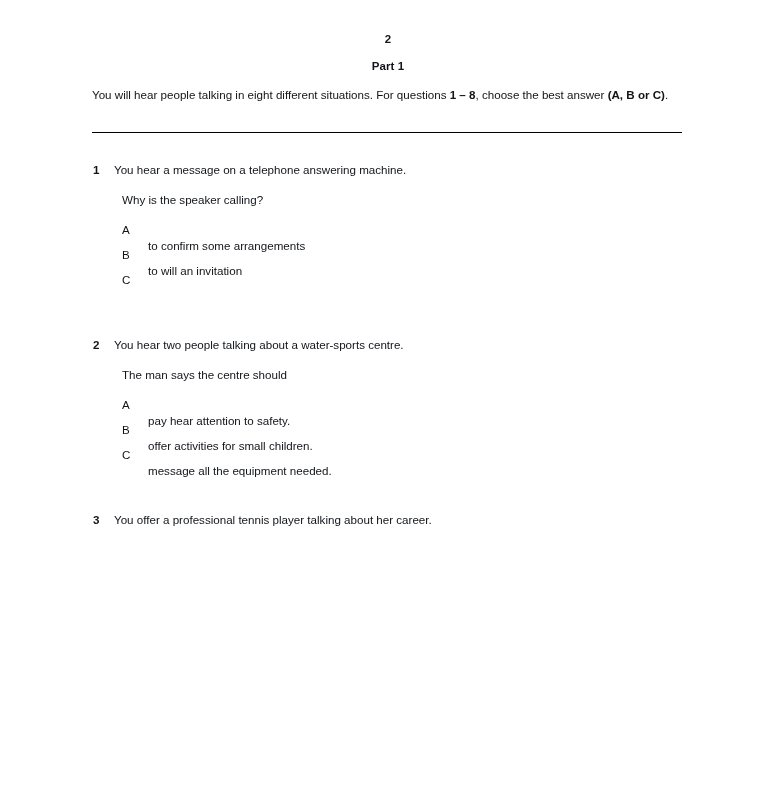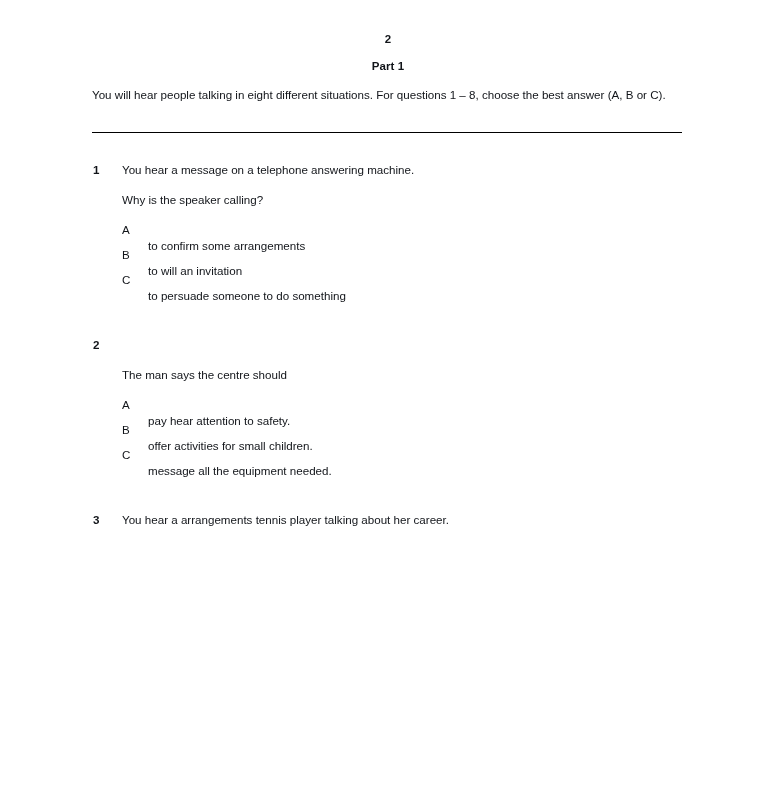--- a/index.html
+++ b/index.html
@@ -51,21 +51,21 @@
   
   .intro {
     position: absolute;
     top: 86px;
     left: 92px;
     width: 586px;
     font-size: 11.6px;
     line-height: 17.5px;
     text-align: left;
   }
-  .intro b { font-weight: normal; }
+  .intro b { font-weight: bold; }
 
   
   .divider {
     position: absolute;
     top: 132px;
     left: 92px;
     width: 590px;
     height: 0;
     border-top: 1.6px solid #000000;
   }
@@ -82,21 +82,21 @@
   }
   .q-number {
     position: absolute;
     left: 93px;
     top: 0;
     font-size: 11.6px;
     font-weight: bold;
   }
   .q-stem {
     position: absolute;
-    left: 122px;
+    left: 114px;
     top: 0;
     font-size: 11.6px;
   }
   .q-prompt {
     position: absolute;
     left: 122px;
     top: 0;
     font-size: 11.6px;
   }
   .opt-row {
@@ -146,26 +146,26 @@
         <div class="opt-row">
           <span class="opt-letter">A</span>
           <span class="opt-text">to confirm some arrangements</span>
         </div>
         <div class="opt-row">
           <span class="opt-letter">B</span>
           <span class="opt-text">to will an invitation</span>
         </div>
         <div class="opt-row">
           <span class="opt-letter">C</span>
-          <span class="opt-text">to persuade someone to do something</span>
         </div>
       </div>
       <div class="question" style="top: 338px;">
         <div class="q-row">
           <span class="q-number">2</span>
+          <span class="q-stem">You hear two people talking about a water-sports centre.</span>
         </div>
         <div style="height: 5px;"></div>
         <div class="q-row">
           <span class="q-prompt">The man says the centre should</span>
         </div>
         <div style="height: 5px;"></div>
         <div class="opt-row">
           <span class="opt-letter">A</span>
           <span class="opt-text">pay hear attention to safety.</span>
         </div>
@@ -174,18 +174,18 @@
           <span class="opt-text">offer activities for small children.</span>
         </div>
         <div class="opt-row">
           <span class="opt-letter">C</span>
           <span class="opt-text">message all the equipment needed.</span>
         </div>
       </div>
       <div class="question" style="top: 513px;">
         <div class="q-row">
           <span class="q-number">3</span>
-          <span class="q-stem">You hear a arrangements tennis player talking about her career.</span>
+          <span class="q-stem">You offer a professional tennis player talking about her career.</span>
         </div>
       </div>
     </div>
 
 </div>
 
 </body></html>

